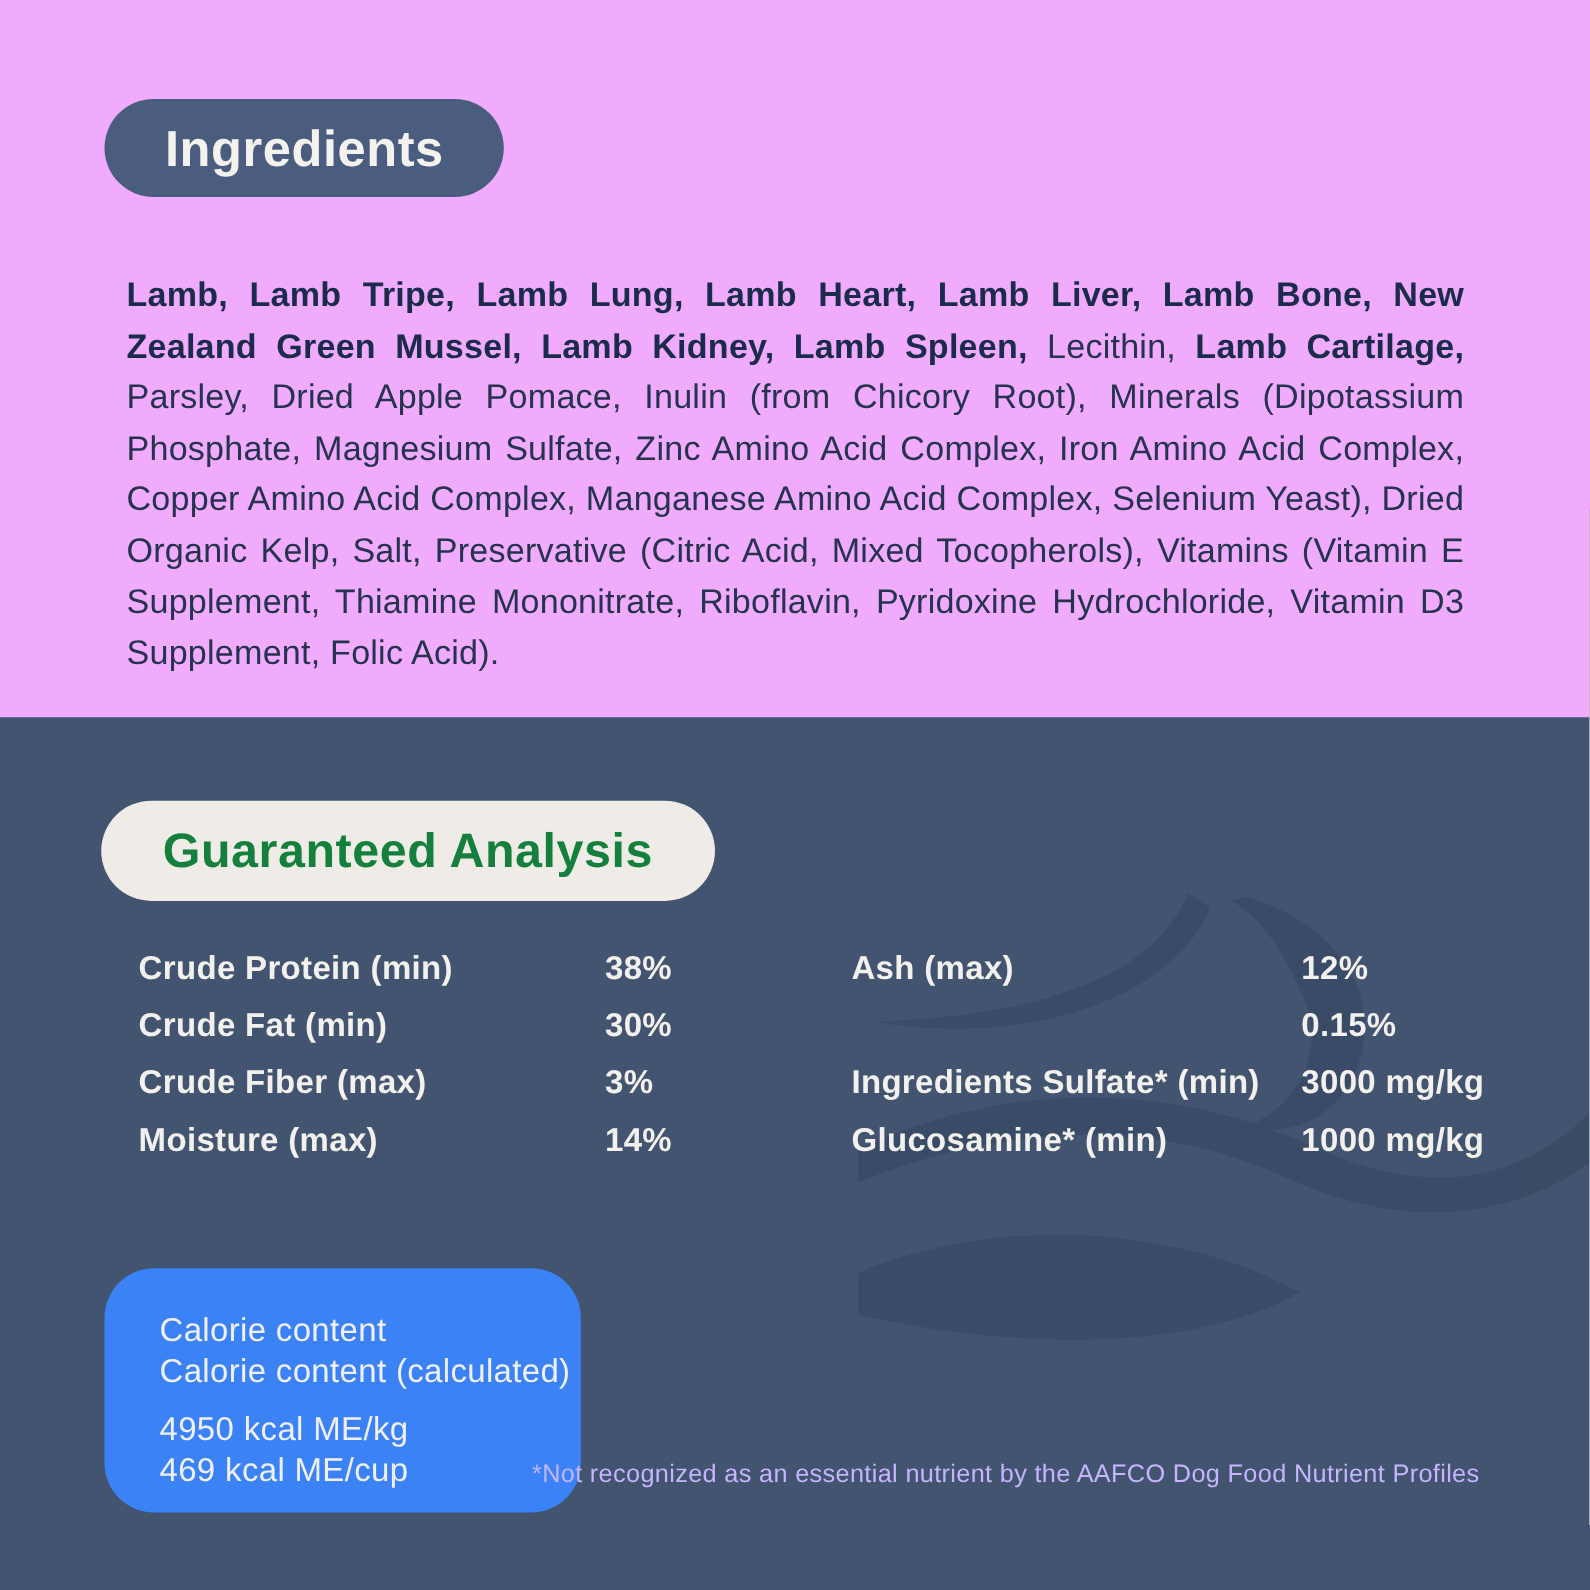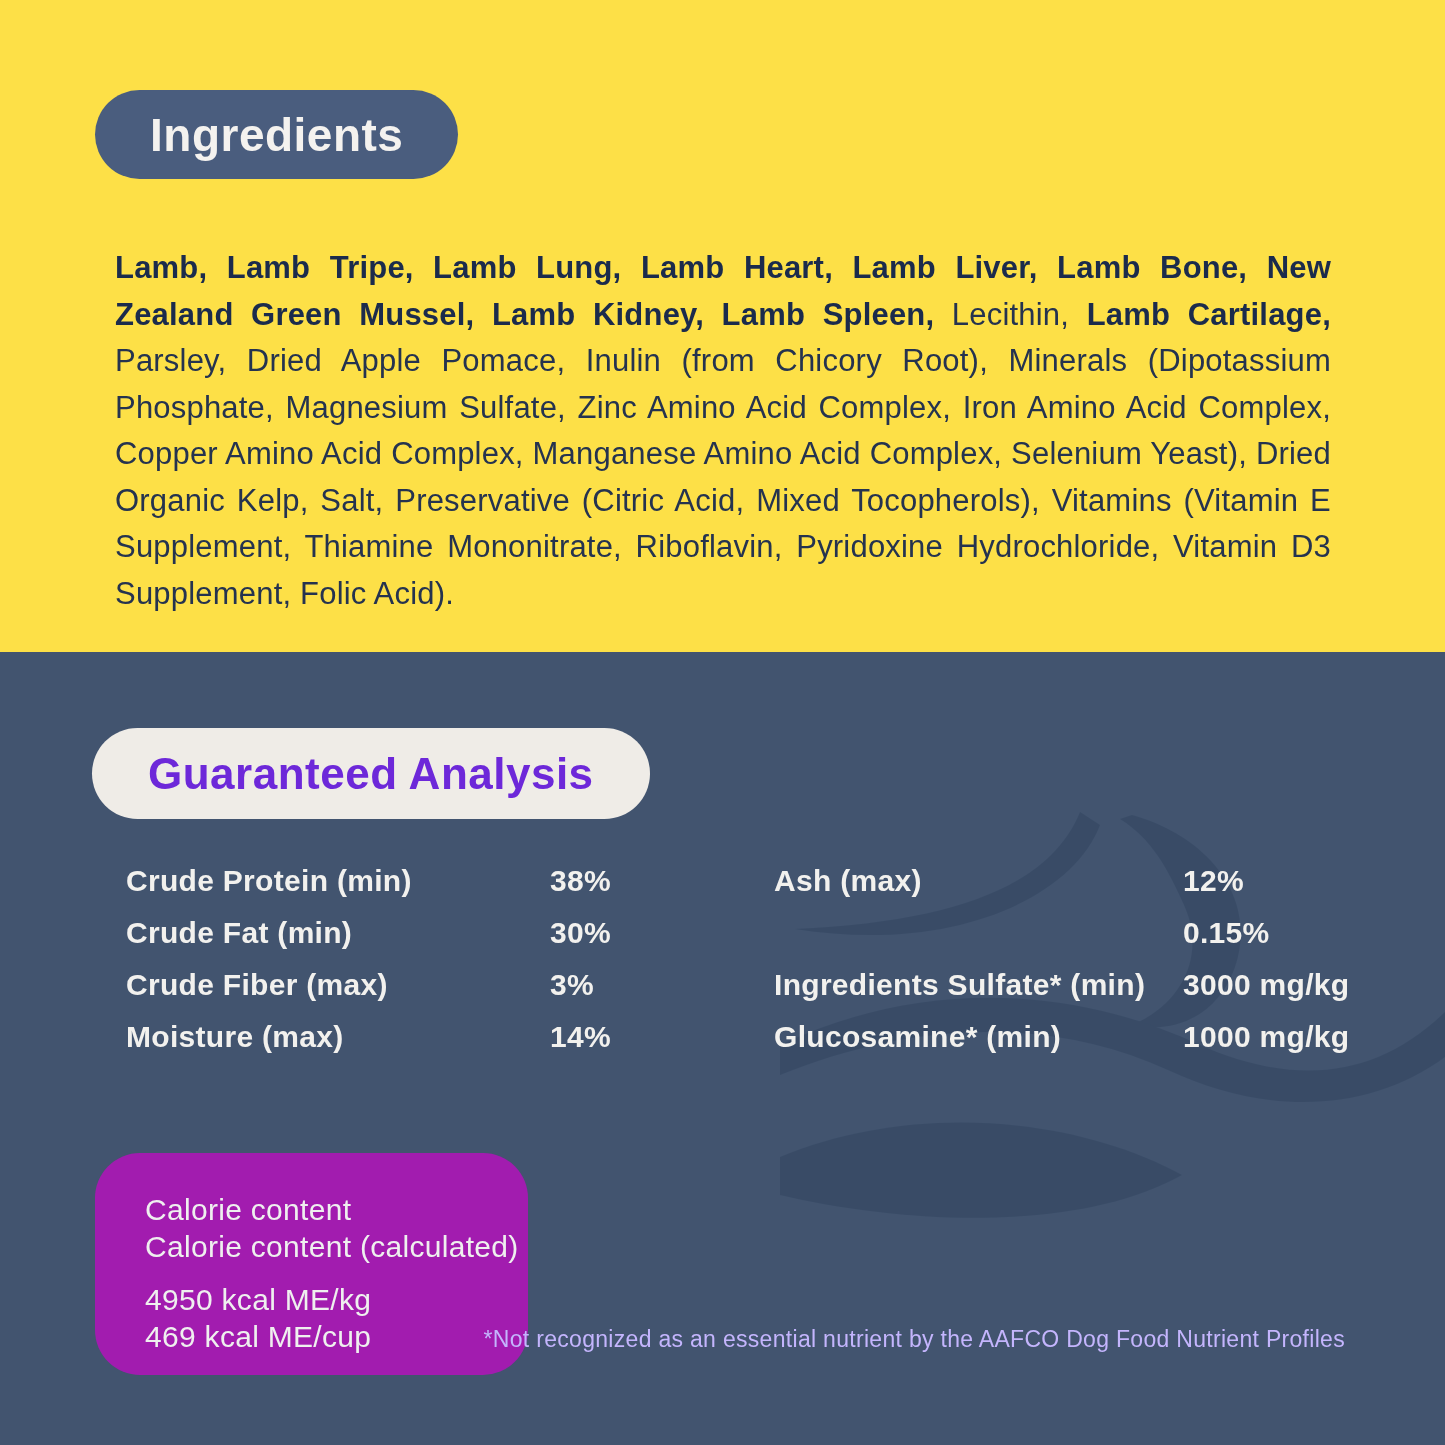--- a/index.html
+++ b/index.html
@@ -12,21 +12,21 @@
     position: relative;
     width: 1445px; height: 1445px;
     overflow: hidden;
     background: #E9E6E1;
   }
 
   
   .top-section {
     position: absolute; left: 0; top: 0;
     width: 1445px; height: 652px;
-    background: #fde047;
+    background: #f0abfc;
   }
   .pill {
     display: inline-flex; align-items: center; justify-content: center;
     border-radius: 46px;
     font-weight: bold;
     letter-spacing: 0.5px;
     white-space: nowrap;
   }
   .ingredients-pill {
     position: absolute; left: 95px; top: 90px;
@@ -58,41 +58,41 @@
     width: 665px; height: 460px;
     opacity: 0.5;
     pointer-events: none;
   }
   .swirl path { fill: #31445F; }
 
   .analysis-pill {
     position: absolute; left: 92px; top: 76px;
     height: 91px; padding: 0 56px;
     background: #EFECE7;
-    color: #6d28d9;
+    color: #15803d;
     font-size: 44px;
   }
 
   .ga-col { position: absolute; top: 203px; }
   .ga-col-left  { left: 115px; width: 640px; }
   .ga-col-right { left: 763px; width: 660px; }
   .ga-row { position: relative; height: 52px; line-height: 52px; }
   .ga-label, .ga-value {
     font-weight: bold; font-size: 30px; color: #F2F1EE;
     letter-spacing: 0.3px; white-space: nowrap;
   }
   .ga-label { position: absolute; left: 11px; }
   .ga-col-left  .ga-value { position: absolute; left: 435px; }
   .ga-col-right .ga-value { position: absolute; left: 420px; }
 
   .calorie-box {
     position: absolute; left: 95px; top: 501px;
     width: 433px; height: 222px;
     border-radius: 45px;
-    background: #a21caf;
+    background: #3b82f6;
     color: #EFF0EF;
   }
   .calorie-inner { position: absolute; left: 50px; top: 38px; }
   .calorie-line { font-size: 30px; line-height: 37px; font-weight: normal; letter-spacing: 0.3px; }
   .calorie-gap { height: 16px; }
 
   .footnote {
     position: absolute; right: 100px; top: 672px;
     height: 30px; line-height: 30px;
     font-size: 23px; letter-spacing: 0.3px;

